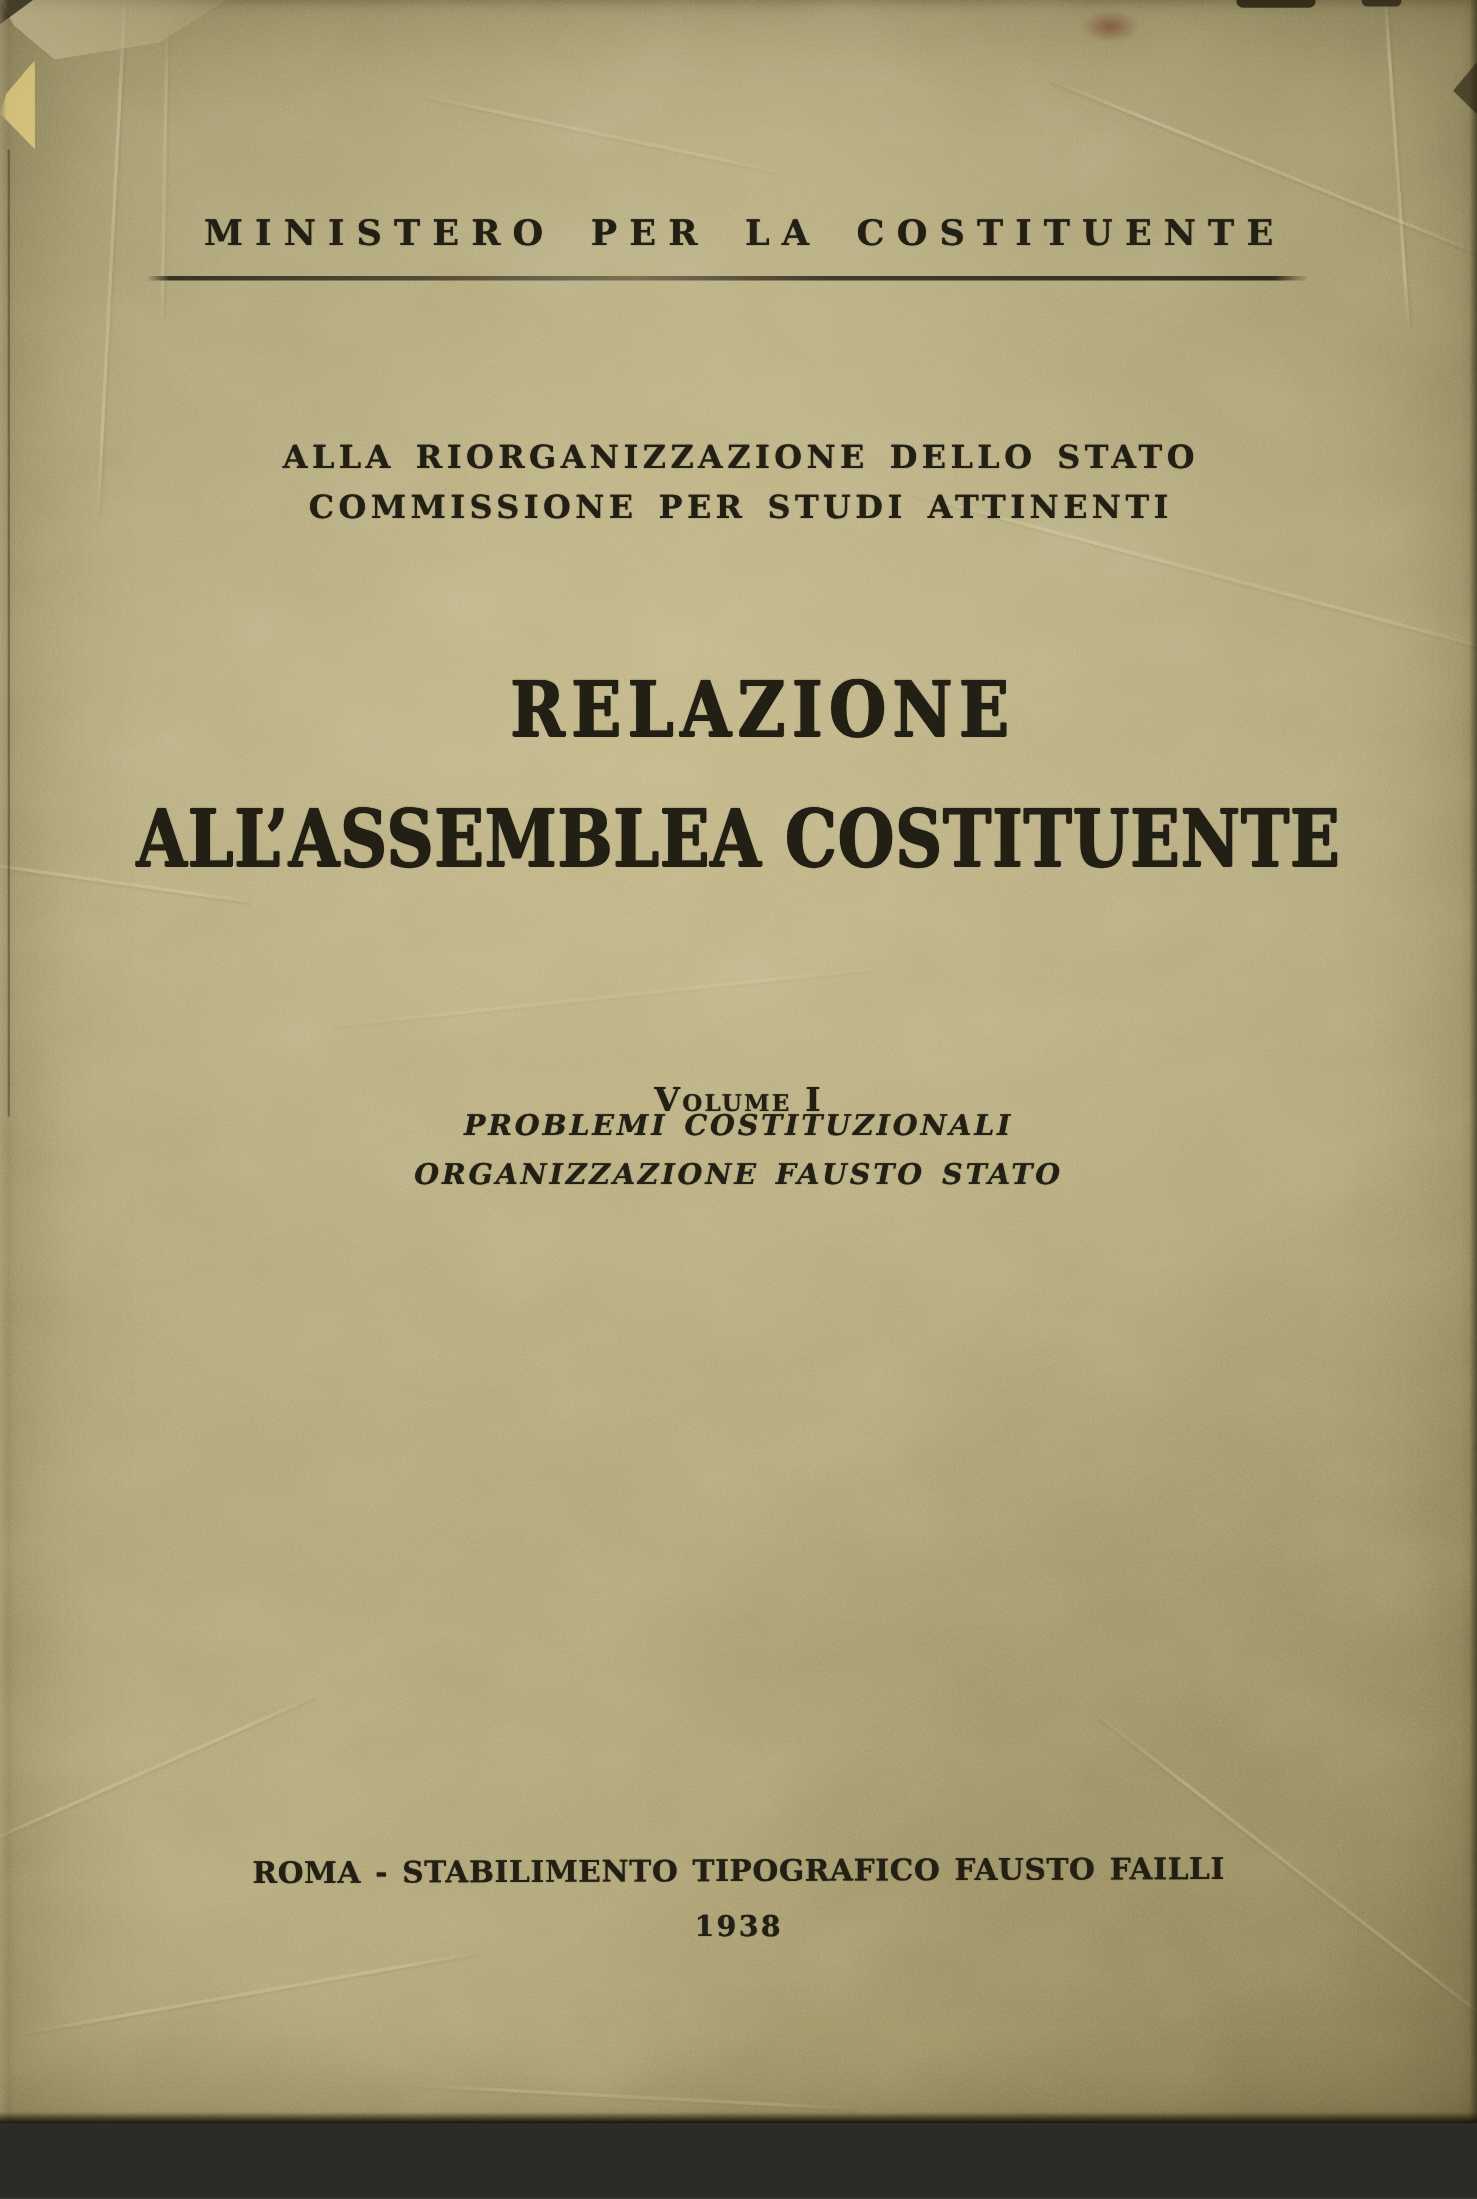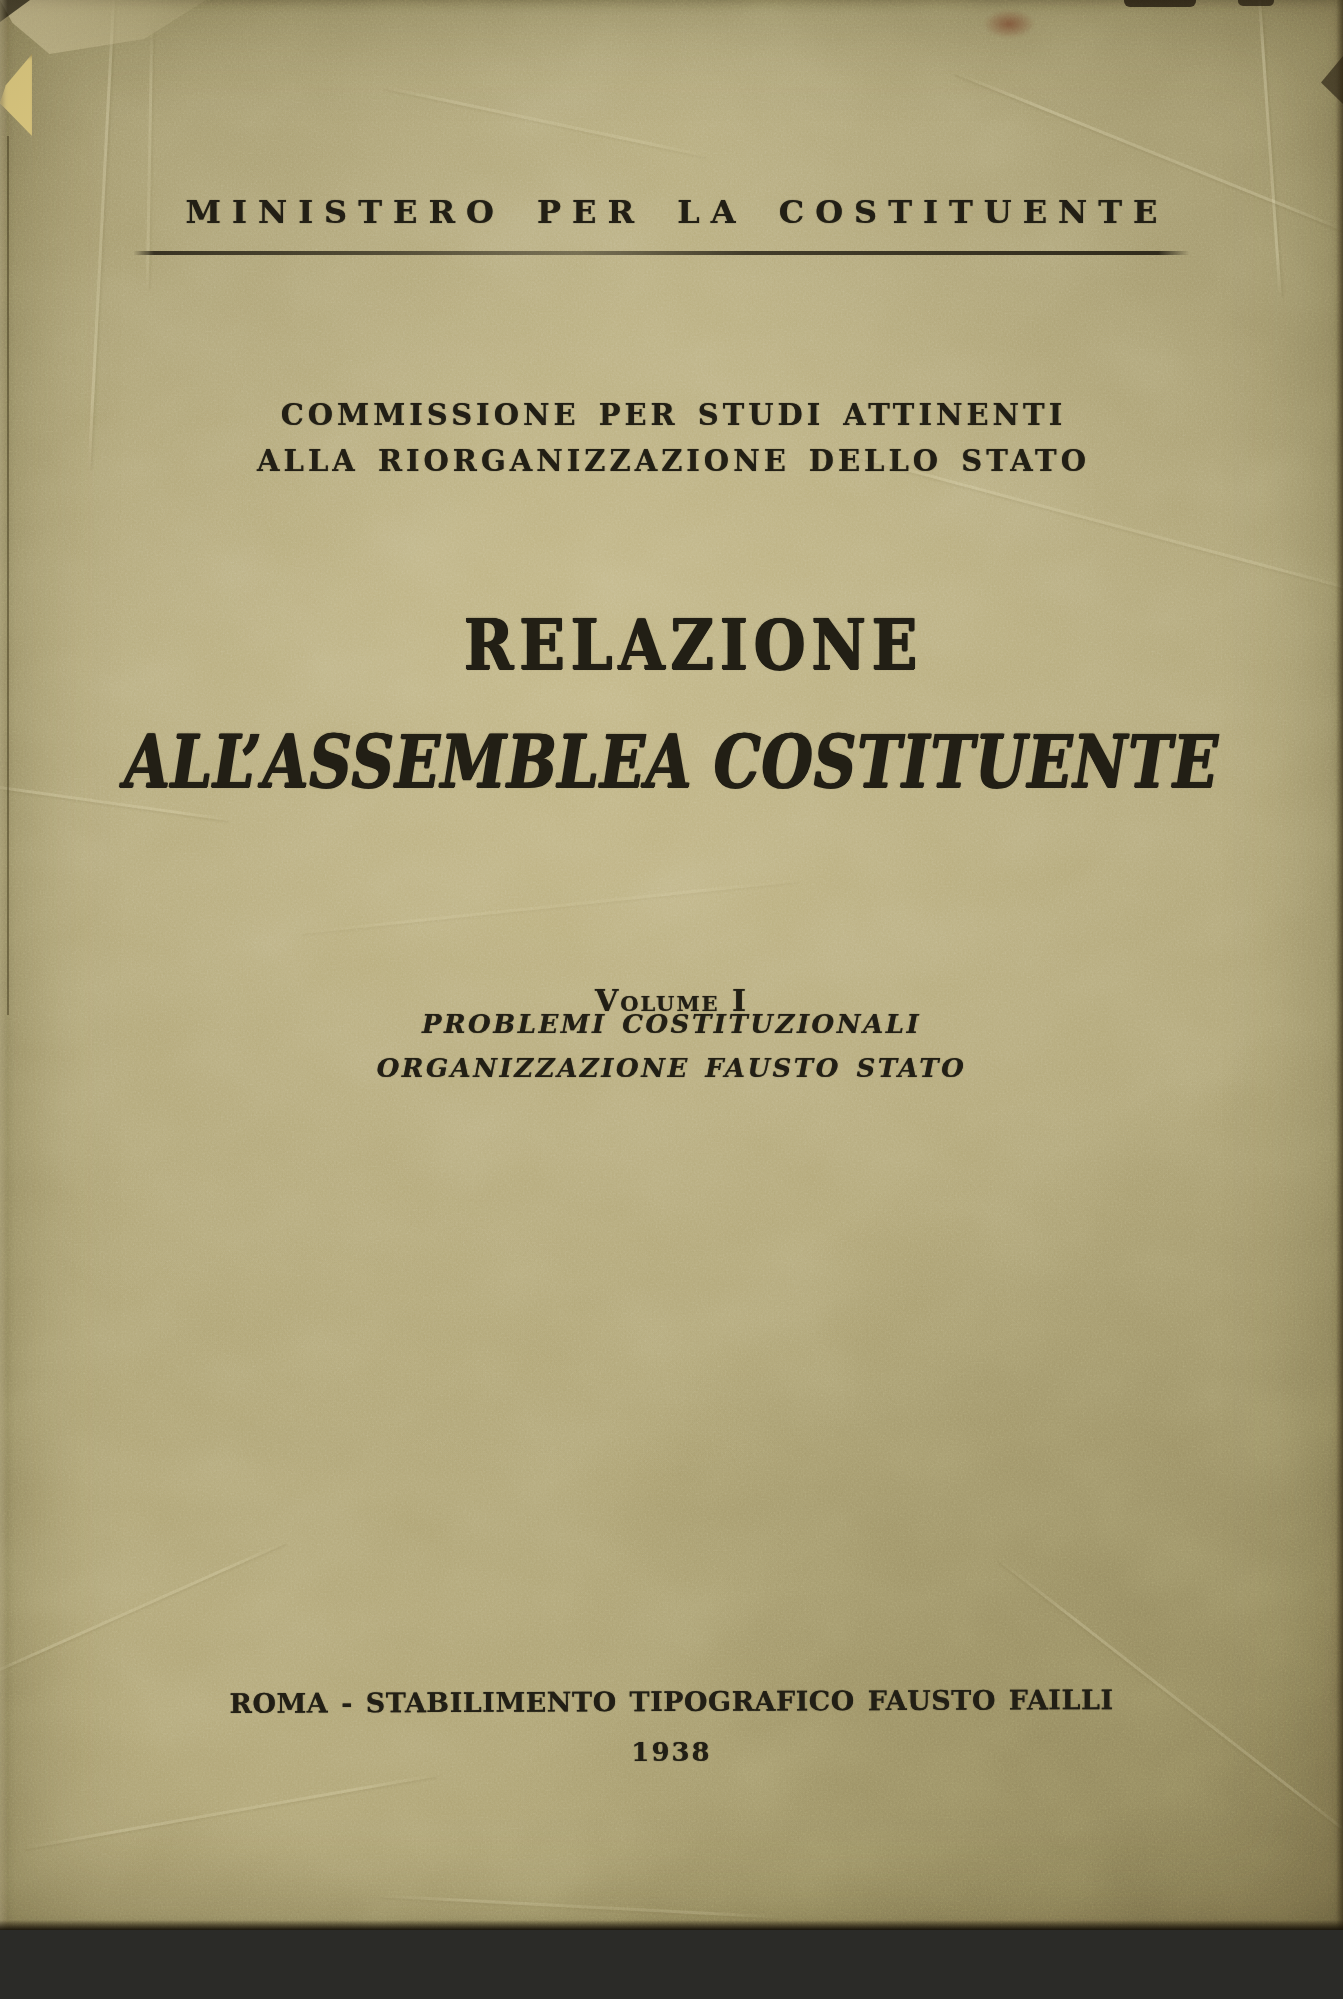--- a/index.html
+++ b/index.html
@@ -58,21 +58,21 @@
   .row{position:absolute;left:0;width:100%;text-align:center;white-space:nowrap;}
   .ink{color:var(--ink,#221f15);text-shadow:0 0 1px rgba(30,26,16,.8);}
   .ministry{top:190px;font-size:32px;font-weight:700;letter-spacing:11px;word-spacing:10px;text-indent:11px;line-height:44px;}
   .rule{position:absolute;top:251px;left:133px;width:1057px;height:4px;border-radius:2px;
     background:linear-gradient(90deg,rgba(35,30,18,0) 0%,rgba(35,30,18,.85) 2%,rgba(35,30,18,.7) 22%,rgba(35,30,18,.45) 42%,rgba(35,30,18,.8) 58%,rgba(35,30,18,.9) 97%,rgba(35,30,18,0) 100%);}
   .commission{top:392px;font-size:29px;font-weight:700;letter-spacing:4px;word-spacing:5px;text-indent:4px;line-height:46px;}
   .title-line{font-weight:700;}
   .title-inner{display:inline-block;transform-origin:50% 50%;}
   .title-1{top:608px;font-size:70px;line-height:74px;letter-spacing:7px;text-indent:7px;padding-left:16px;}
   .title-1 .title-inner{transform:scaleX(.85);}
-  .title-2{top:722px;font-size:72px;line-height:80px;letter-spacing:1px;font-style:italic;}
+  .title-2{top:722px;font-size:72px;line-height:80px;letter-spacing:1px;}
   .title-2 .title-inner{transform:scaleX(.82);}
   .thick{text-shadow:.9px 0 currentColor,-.9px 0 currentColor,0 .8px currentColor,0 0 2px rgba(28,24,14,.55);}
   .volume{top:972px;font-size:30px;font-weight:700;font-variant:small-caps;letter-spacing:2px;line-height:34px;margin-top:12px;}
   .subtitle{top:1002px;font-size:26px;font-weight:700;font-style:italic;letter-spacing:2.5px;word-spacing:4px;line-height:44px;}
   .imprint{top:1686px;font-size:27px;font-weight:700;letter-spacing:.5px;word-spacing:3px;line-height:32px;transform:rotate(-.25deg);}
   .year{top:1736px;font-size:26px;font-weight:700;letter-spacing:2px;line-height:32px;}
 </style>
 </head>
 <body>
 
@@ -115,22 +115,22 @@
   <div class="edge-left-line"></div>
   <div class="edge-right"></div>
   <div class="edge-bottom"></div>
   <div class="vignette"></div>
 
   <div class="row ministry ink">MINISTERO PER LA COSTITUENTE</div>
 
   <div class="rule"></div>
 
   <div class="row commission ink">
+    <div>ALLA RIORGANIZZAZIONE DELLO STATO</div>
     <div>COMMISSIONE PER STUDI ATTINENTI</div>
-    <div>ALLA RIORGANIZZAZIONE DELLO STATO</div>
   </div>
 
   <div class="row title-line title-1 ink thick">
     <span class="title-inner">RELAZIONE</span>
   </div>
   <div class="row title-line title-2 ink thick">
     <span class="title-inner">ALL’ASSEMBLEA COSTITUENTE</span>
   </div>
 
   <div class="row volume ink">Volume I</div>

